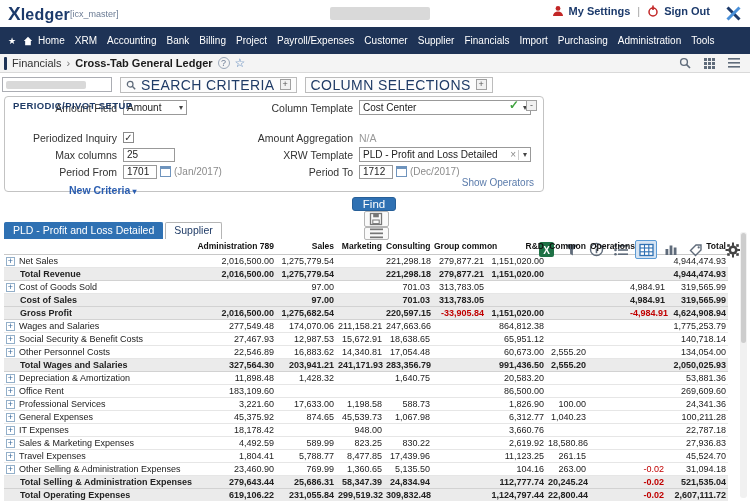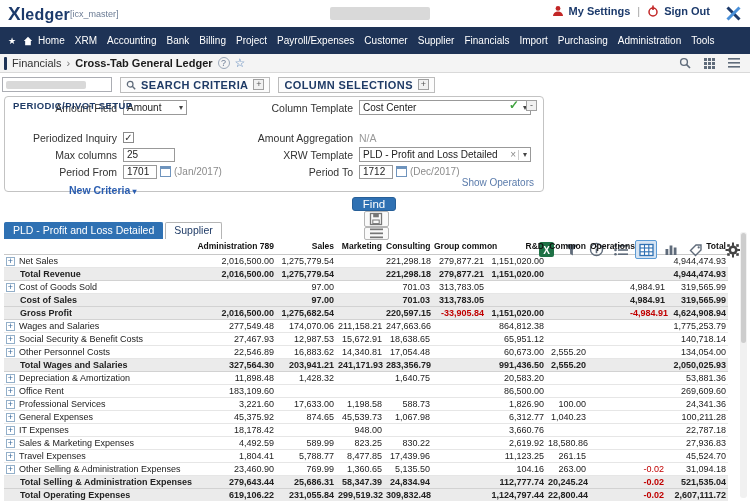--- a/index.html
+++ b/index.html
@@ -39,21 +39,21 @@
   .fav-star { color:#4a7ab5; font-size:12px; line-height:12px; cursor:pointer; }
   .fav-star::after { content:"☆"; }
   .crumb-icons { margin-left:auto; display:flex; gap:13px; align-items:center; }
   .crumb-icons span { cursor:pointer; display:flex; }
 
   
   .crit-row { display:flex; align-items:center; gap:8px; margin:3px 0 0 2px; height:17px; }
   .mini-input { width:110px; height:15px; border:1px solid #abadb3; background:#fff; position:relative; display:inline-block; cursor:text; }
   .r2 { left:3px; top:3px; width:80px; height:8px; }
   .cpanel { display:flex; align-items:center; gap:5px; border:1px solid #bcbcbc; background:#fcfcfc; height:16px; padding:0 5px; cursor:pointer; }
-  .cp-label { font-size:11px; font-weight:bold; color:#1f3b66; letter-spacing:.4px; }
+  .cp-label { font-size:14px; font-weight:normal; color:#1f3b66; letter-spacing:.4px; }
   .pm { width:11px; height:11px; border:1px solid #a0a0a0; background:#f1f1f1; font-size:9px; line-height:9px; text-align:center; color:#555; display:inline-block; cursor:pointer; }
 
   
   .pivot { position:relative; margin:3px 0 0 4px; width:540px; height:96px; border:1px solid #c3c3c3; border-radius:4px; background:#fff; padding:2px 6px; }
   .pivot-title { font-size:9.5px; font-weight:bold; color:#1f3b66; letter-spacing:.4px; position:absolute; top:3px; left:8px; }
   .valid { position:absolute; top:1px; right:24px; color:#3fa33f; font-weight:bold; font-size:12px; }
   .valid::after { content:"✓"; }
   .collapse-box { position:absolute; top:3px; right:6px; }
   .frow { display:flex; align-items:center; height:17px; }
   .frow.first { margin-top:13px; }

